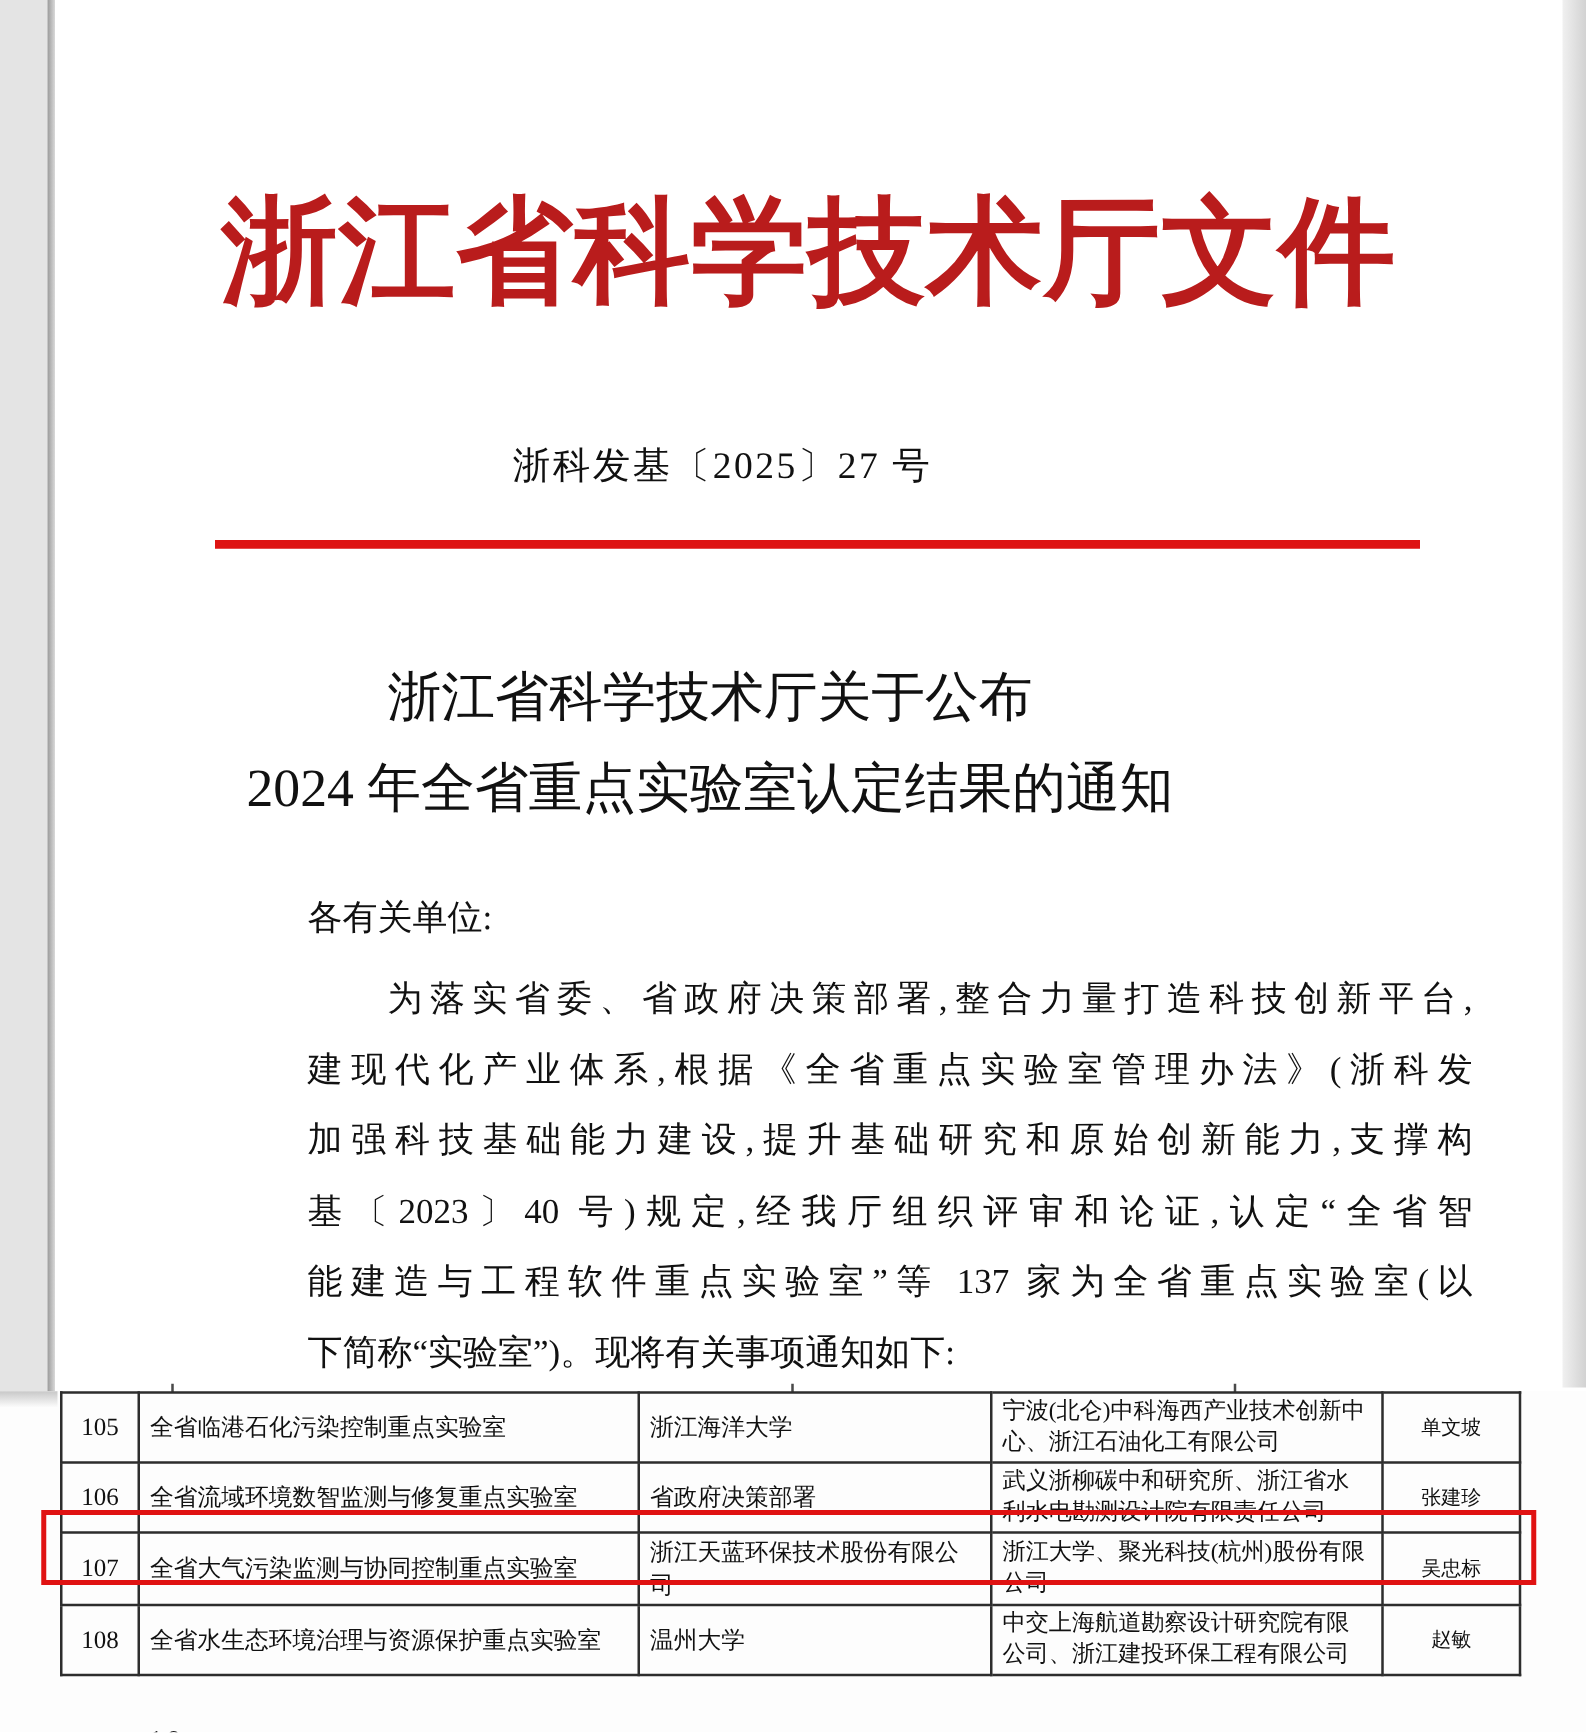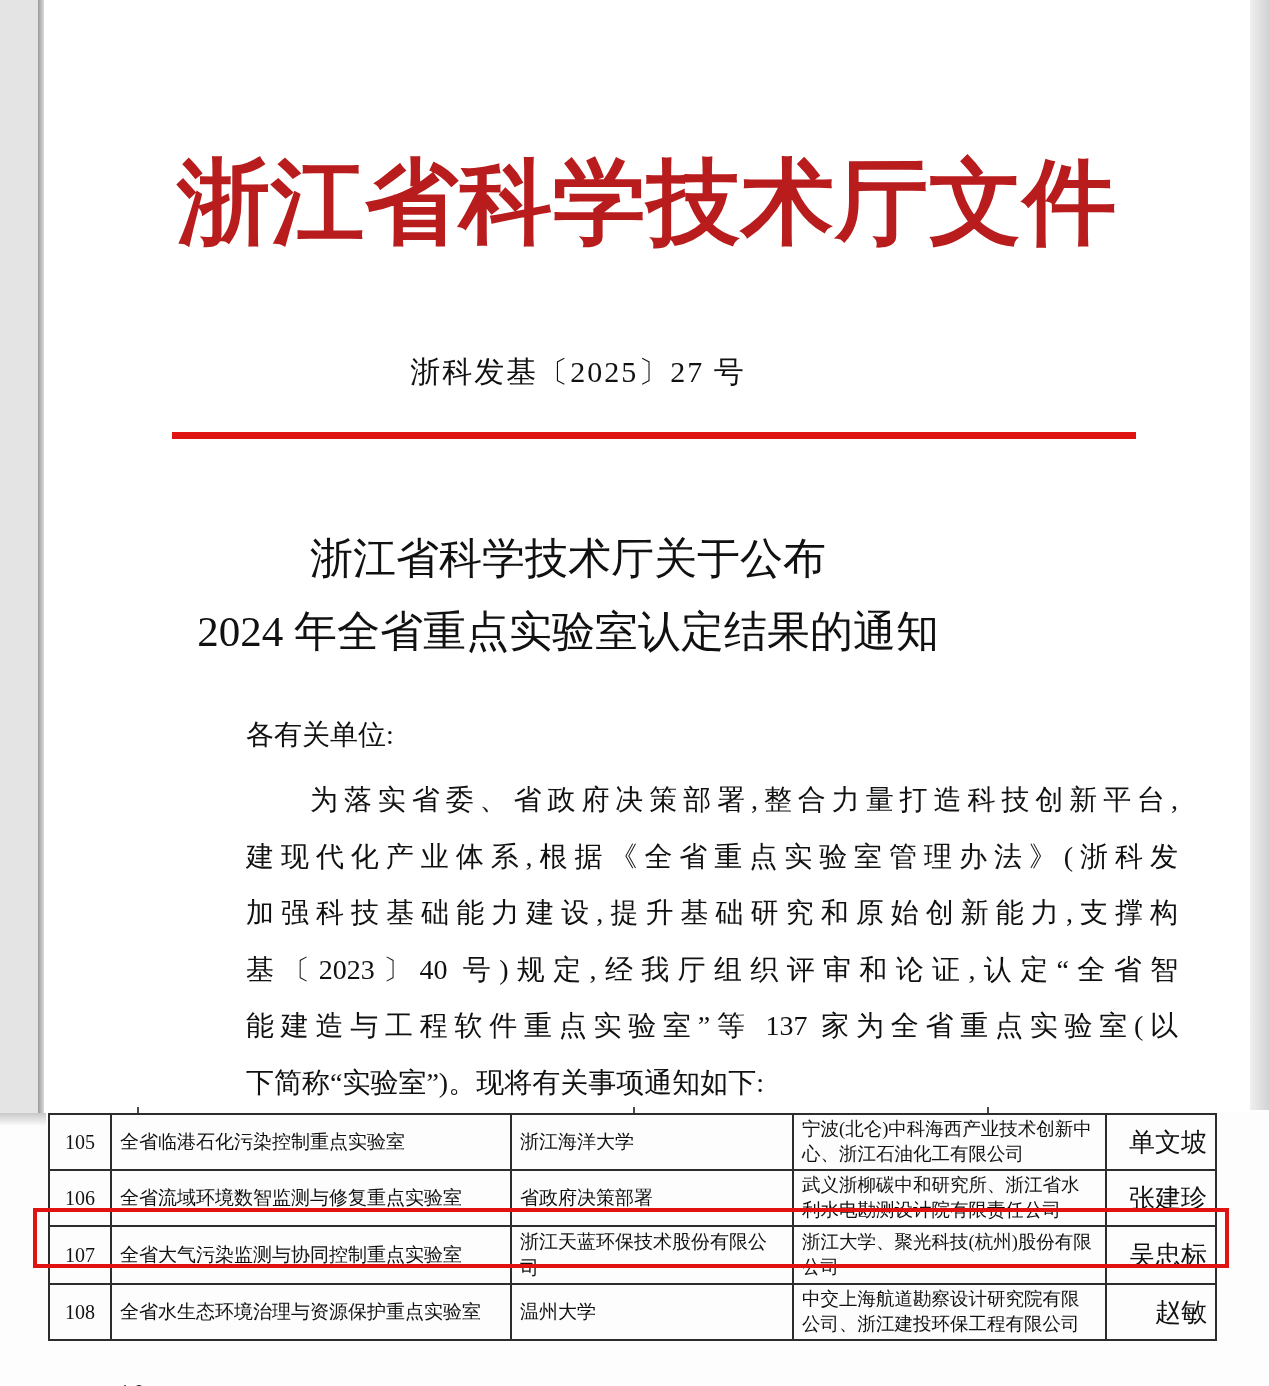--- a/index.html
+++ b/index.html
@@ -53,21 +53,21 @@
 
   table.results {
     position:absolute; left:48px; top:0; width:1167px;
     border-collapse:collapse; table-layout:fixed; font-size:19px;
   }
   table.results td { border:2px solid #2d2d2d; vertical-align:middle; padding:2px 8px; background:transparent; }
   td.col-no       { text-align:center; font-size:20px; padding:2px 2px; }
   td.col-lab      { text-align:left; padding-left:13px;margin-left:32px; }
   td.col-inst     { text-align:left; padding-left:10px; }
   td.col-partner  { text-align:left; font-size:18.5px; line-height:25px; padding:3px 8px; }
-  td.col-director { text-align:right; font-size:26px; padding:2px 2px;margin-left:33px; }
+  td.col-director { text-align:center; font-size:16px; padding:2px 2px;margin-left:33px; }
   tr.r1 { height:51px; } tr.r2 { height:45px; } tr.r3 { height:53px; } tr.r4 { height:47px; }
 
   .highlight-box {
     position:absolute; left:33px; top:95px; width:1196px; height:60px;
     border:4px solid #e01212; pointer-events:none;
   }
 
   .page-number { position:absolute; left:84px; top:1380px; font-size:23px; letter-spacing:3px; white-space:nowrap; }
 </style>
 </head>

